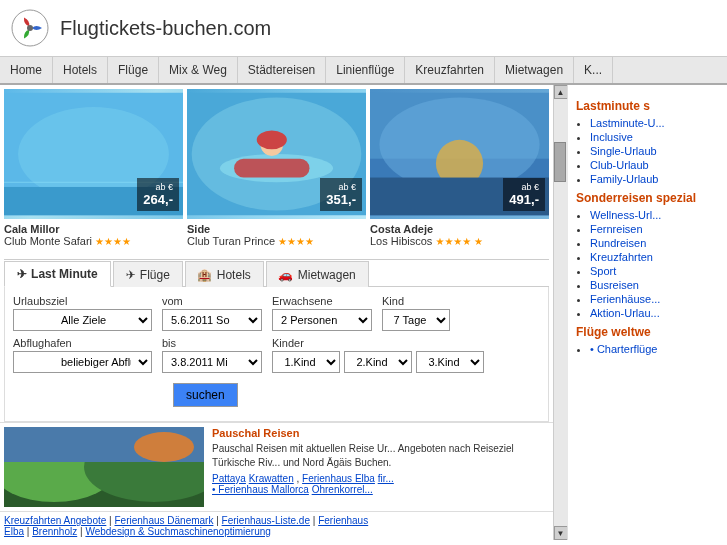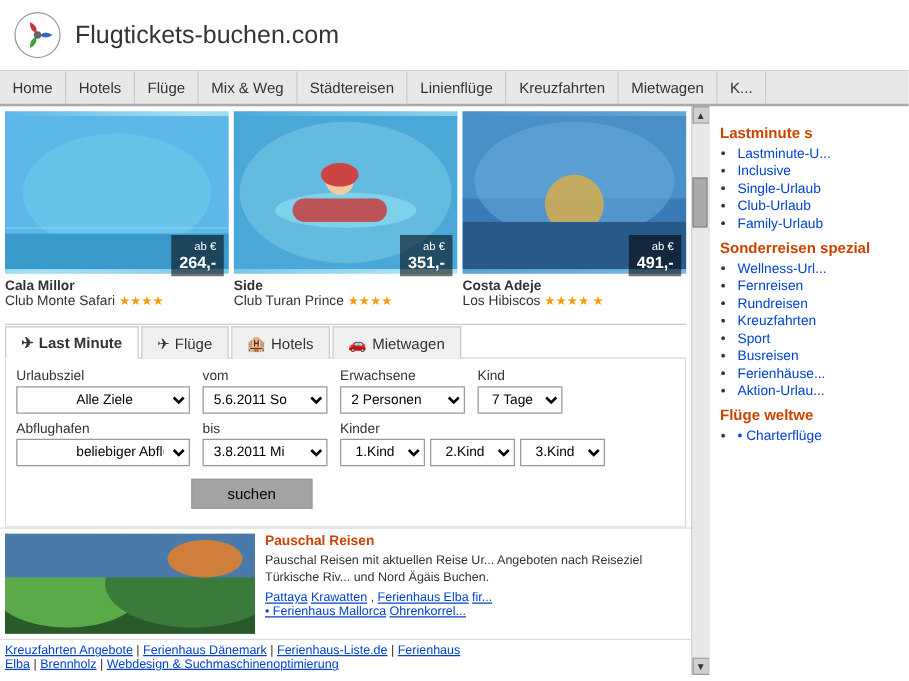--- a/index.html
+++ b/index.html
@@ -18,21 +18,21 @@
     #main { display: flex; }
     #sidebar { width: 160px; flex-shrink: 0; border-left: 1px solid #ddd; padding: 8px; font-size: 11px; }
 
     
     #travel-cards { display: flex; padding: 4px; gap: 4px; }
     .travel-card { flex: 1; position: relative; font-size: 11px; }
     .card-img-placeholder { width: 100%; height: 130px; background: #7ab8d4; display: flex; align-items: center; justify-content: center; overflow: hidden; }
     .card-img-placeholder.pool { background: linear-gradient(135deg, #5bb8e8 0%, #a8e0f0 50%, #7ec8e8 100%); }
     .card-img-placeholder.woman { background: linear-gradient(135deg, #4aa8d8 0%, #8fd4f0 60%, #b8e8f8 100%); }
     .card-img-placeholder.sunset { background: linear-gradient(135deg, #4a90c8 0%, #7ab8e0 100%); }
-    .price-tag { position: absolute; bottom: 30px; right: 4px; background: rgba(0,0,0,0.55); color: #fff; padding: 4px 6px; font-size: 13px; font-weight: bold; text-align: right; }
+    .price-tag { position: absolute; bottom: 40px; right: 4px; background: rgba(0,0,0,0.55); color: #fff; padding: 4px 6px; font-size: 13px; font-weight: bold; text-align: right; }
     .price-tag .ab { font-size: 9px; font-weight: normal; display: block; }
     .card-info { padding: 4px 0; }
     .card-name { font-weight: bold; font-size: 11px; }
     .card-hotel { font-size: 11px; }
     .stars { color: #f90; font-size: 10px; }
 
     
     #tabs-section { border-top: 1px solid #ccc; margin: 4px 4px 0; }
     .tabs-row { display: flex; border-bottom: 1px solid #ccc; }
     .tab { padding: 5px 12px; font-size: 12px; cursor: pointer; background: #f0f0f0; border: 1px solid #ccc; border-bottom: none; margin-right: 2px; position: relative; top: 1px; display: flex; align-items: center; gap: 4px; }
@@ -40,21 +40,21 @@
 
     
     #search-form { padding: 8px; background: #fff; border: 1px solid #ddd; border-top: none; }
     .form-row { display: flex; gap: 10px; margin-bottom: 6px; align-items: flex-start; }
     .form-group { display: flex; flex-direction: column; }
     .form-label { font-size: 11px; margin-bottom: 2px; color: #333; }
     .form-select { font-size: 11px; padding: 2px 4px; border: 1px solid #999; background: #fff; height: 22px; }
     .form-select-wide { width: 139px; padding-left: 43px; }
     .form-select-med { width: 100px; }
     .form-select-sm { width: 68px; text-align: center; }
-    .search-btn { background: #a3a3a3; border: 1px solid #999; padding: 4px 28px; font-size: 12px; cursor: pointer; margin-top: 4px; }
+    .search-btn { background: #3b82f6; border: 1px solid #999; padding: 4px 12px; font-size: 12px; cursor: pointer; margin-top: 4px; margin-left: 20px; }
 
     
     #footer-area { display: flex; border-top: 1px solid #ddd; padding: 4px; gap: 8px; }
     #footer-left { width: 200px; flex-shrink: 0; }
     .footer-img-placeholder { width: 200px; height: 80px; background: linear-gradient(135deg, #3a7a3a 0%, #5aaa5a 40%, #2a6a4a 70%, #1a5a3a 100%); }
     #footer-right { flex: 1; font-size: 11px; }
     .footer-right-title { font-weight: bold; color: #cc4400; font-size: 11px; margin-bottom: 3px; }
     .footer-right-text { font-size: 10px; color: #333; line-height: 1.4; margin-bottom: 3px; }
     .footer-links { font-size: 10px; }
     .footer-links a, .footer-link { color: #0044cc; text-decoration: underline; cursor: pointer; font-size: 10px; }

